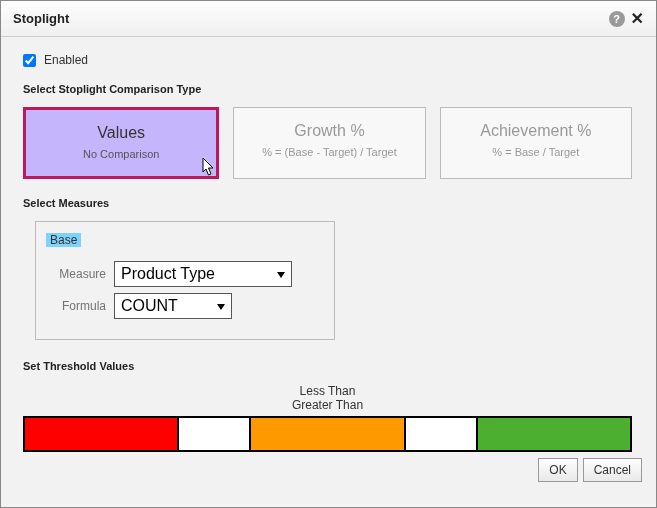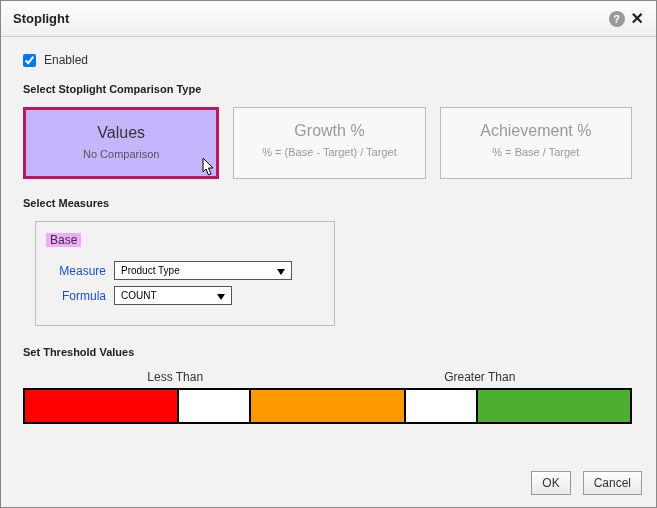--- a/index.html
+++ b/index.html
@@ -58,68 +58,69 @@
 .measures-box {
   border: 1px solid #bbb;
   width: 300px;
   padding: 8px 14px 14px 14px;
   margin-bottom: 20px;
   margin-left: 12px;
 }
 .measures-legend {
   font-size: 12px; color: #333;
   margin-top: -16px; margin-bottom: 8px;
-  background: #f0abfc; display: inline-block; padding: 0 4px;
+  background: #7dd3fc; display: inline-block; padding: 0 4px;
   margin-left: -4px;
 }
 .measure-row { display: flex; align-items: center; gap: 8px; margin: 6px 0; }
-.measure-label { font-size: 12px; color: #1d4ed8; width: 56px; text-align: right; }
+.measure-label { font-size: 12px; color: #737373; width: 56px; text-align: right; }
 .select-box {
   border: 1px solid #555;
   background: #fff;
-  font-size: 10px;
+  font-size: 16px;
   padding: 3px 22px 3px 6px;
   position: relative;
   cursor: pointer;
 }
 .select-wide { width: 178px; }
 .select-narrow { width: 118px; }
 .select-box::after {
   content: "";
   position: absolute; right: 6px; top: 50%;
   transform: translateY(-35%);
   border-left: 4px solid transparent;
   border-right: 4px solid transparent;
   border-top: 6px solid #000;
 }
 .threshold-labels {
   display: flex;
   margin: 6px 0 4px 0;
+  flex-direction: column;
 }
 .thlabel {
   flex: 1; text-align: center; font-size: 12px; color: #333;
 }
 .threshold-row { display: flex; }
 .swatch {
   flex: 1; height: 36px; border: 2px solid #000;
 }
 .swatch-red { background: #ff0000; }
 .swatch-orange { background: #ff9900; }
 .swatch-green { background: #4caf2f; }
 .thinput {
   width: 72px; height: 36px;
   border: 2px solid #000;
   border-left: none;
   background: #fff;
 }
 .thinput2 { border-left: none; }
 .swatch + .swatch, .thinput + .swatch { border-left: none; }
 .footer {
-  position: absolute; right: 14px; bottom: 12px;
-  display: flex; gap: 12px;
+  position: absolute; right: 14px; bottom: 25px;
+  display: flex; gap: 5px;
 }
 .btn {
   border: 1px solid #999;
   background: linear-gradient(#fefefe,#e9e9e9);
   font-size: 12px; color: #333;
   padding: 4px 10px;
   cursor: pointer;
 }
 </style>
 </head>

